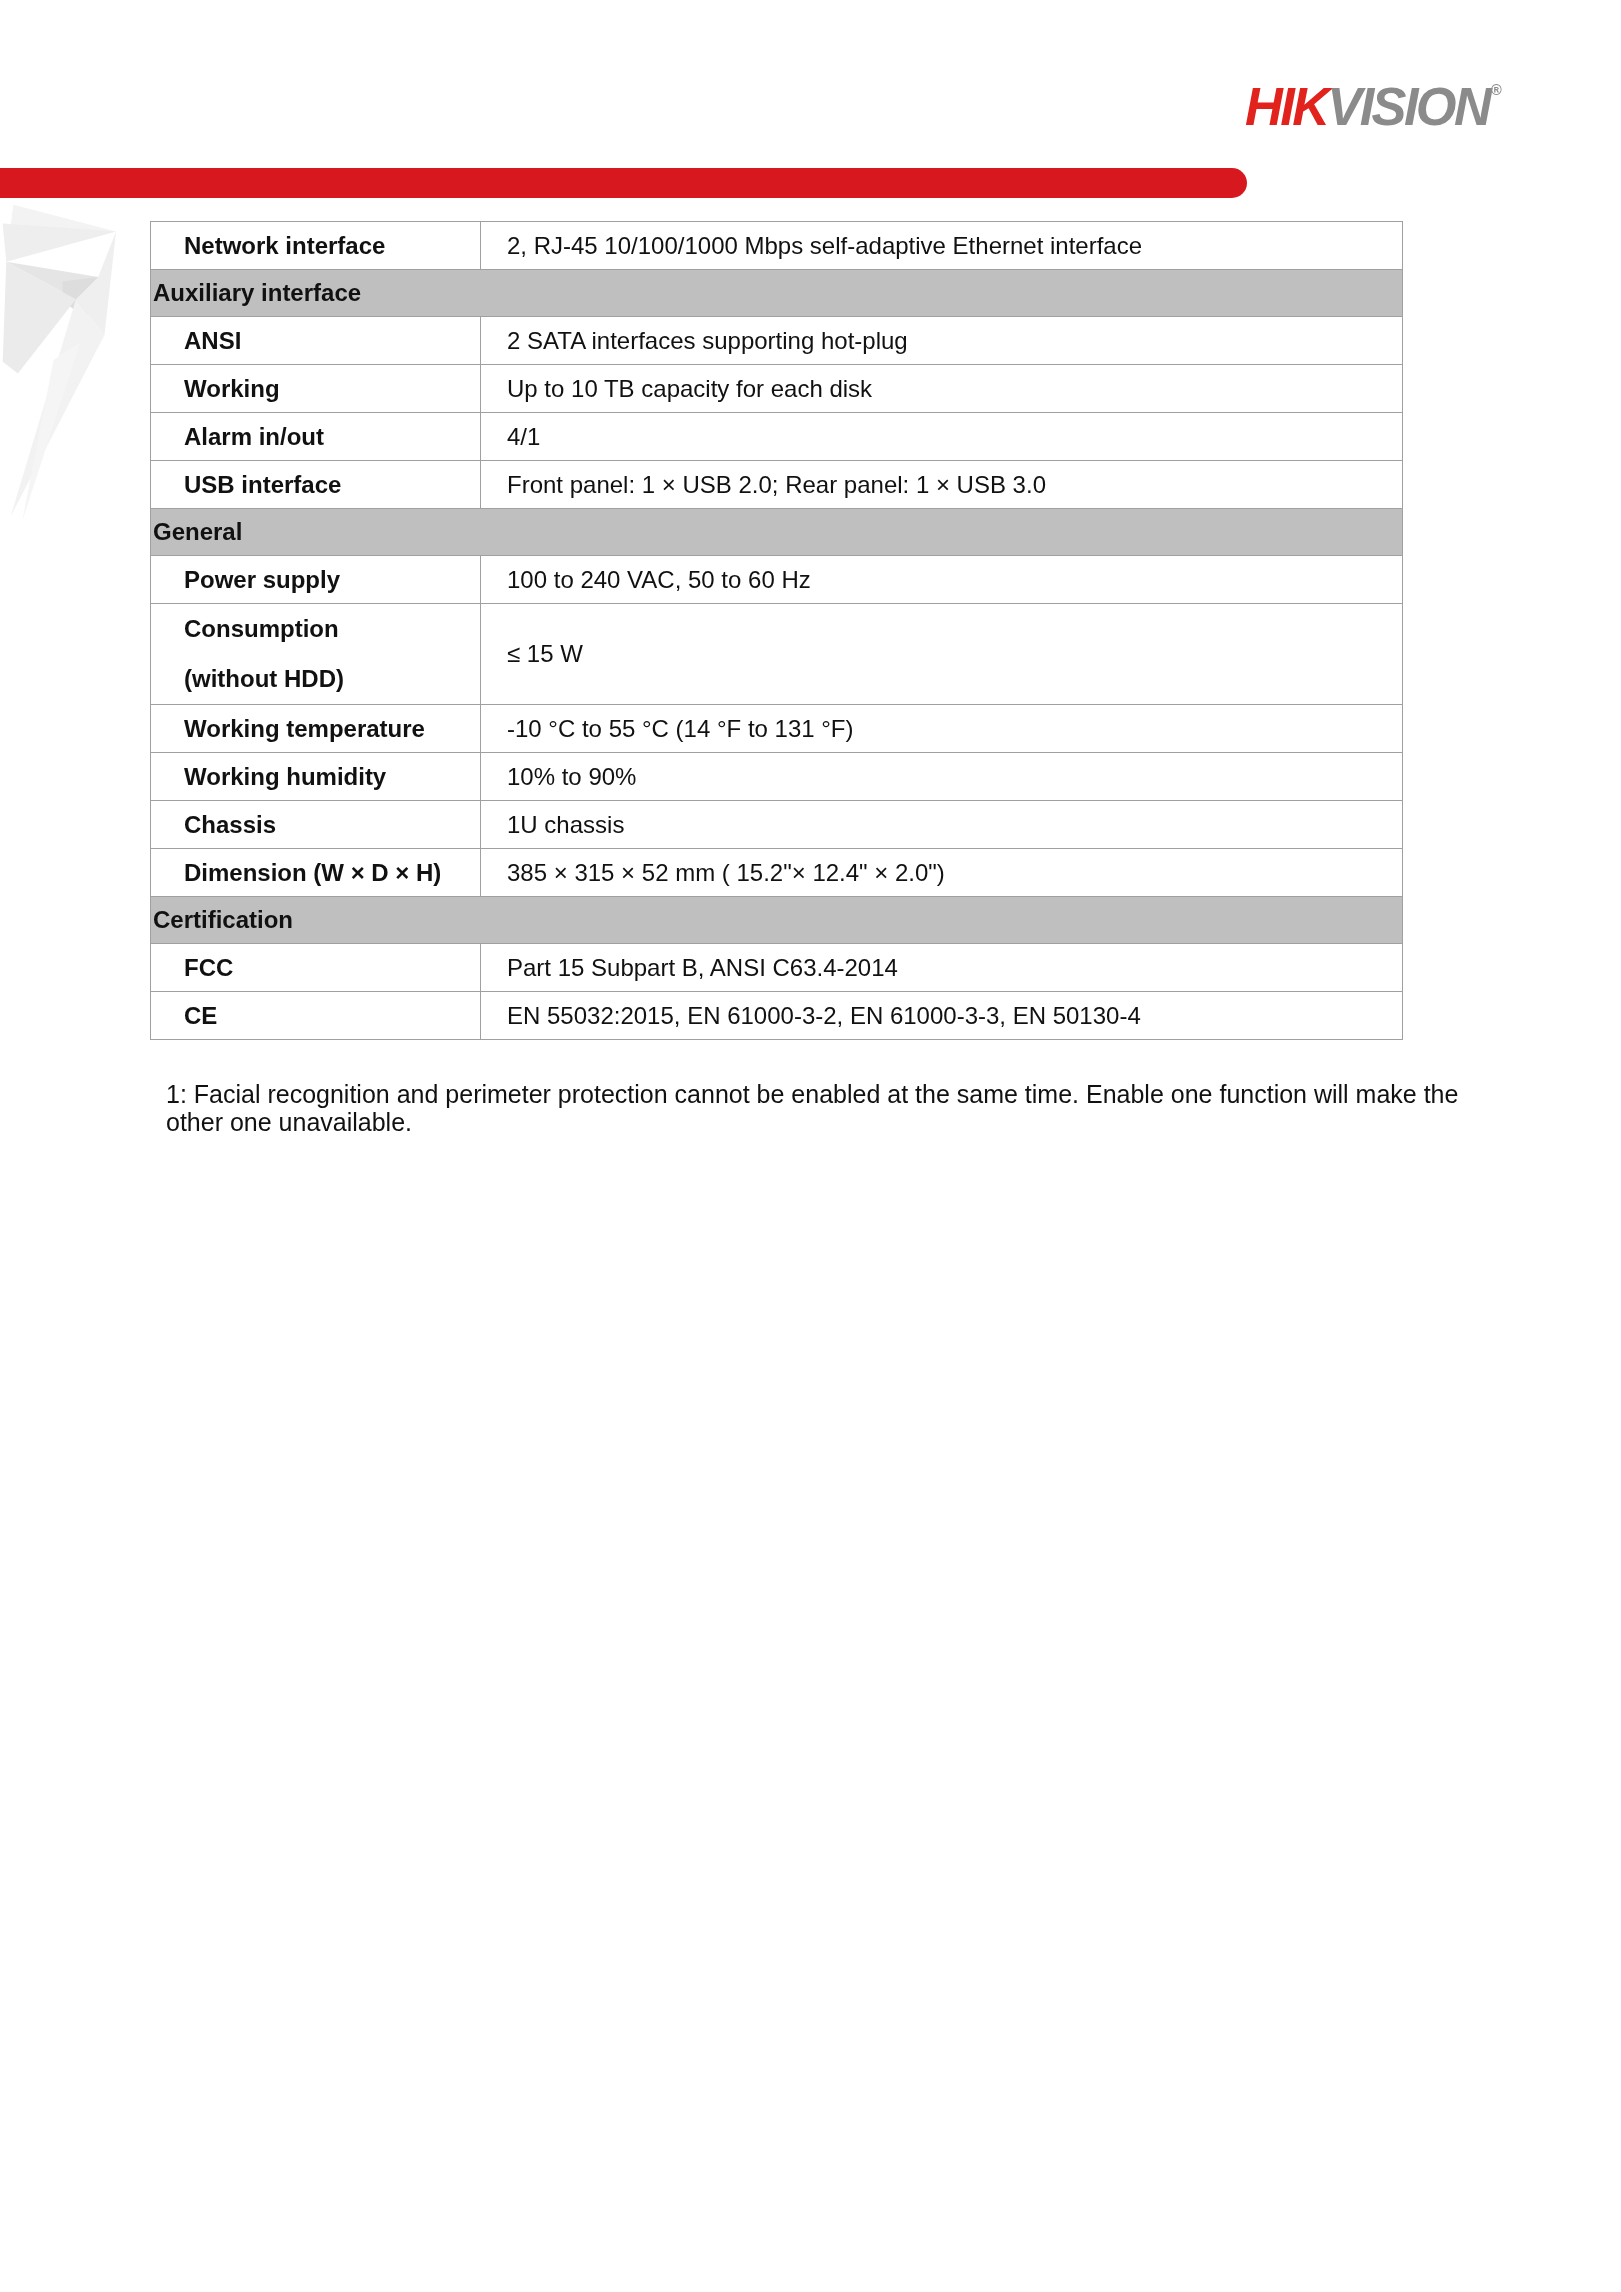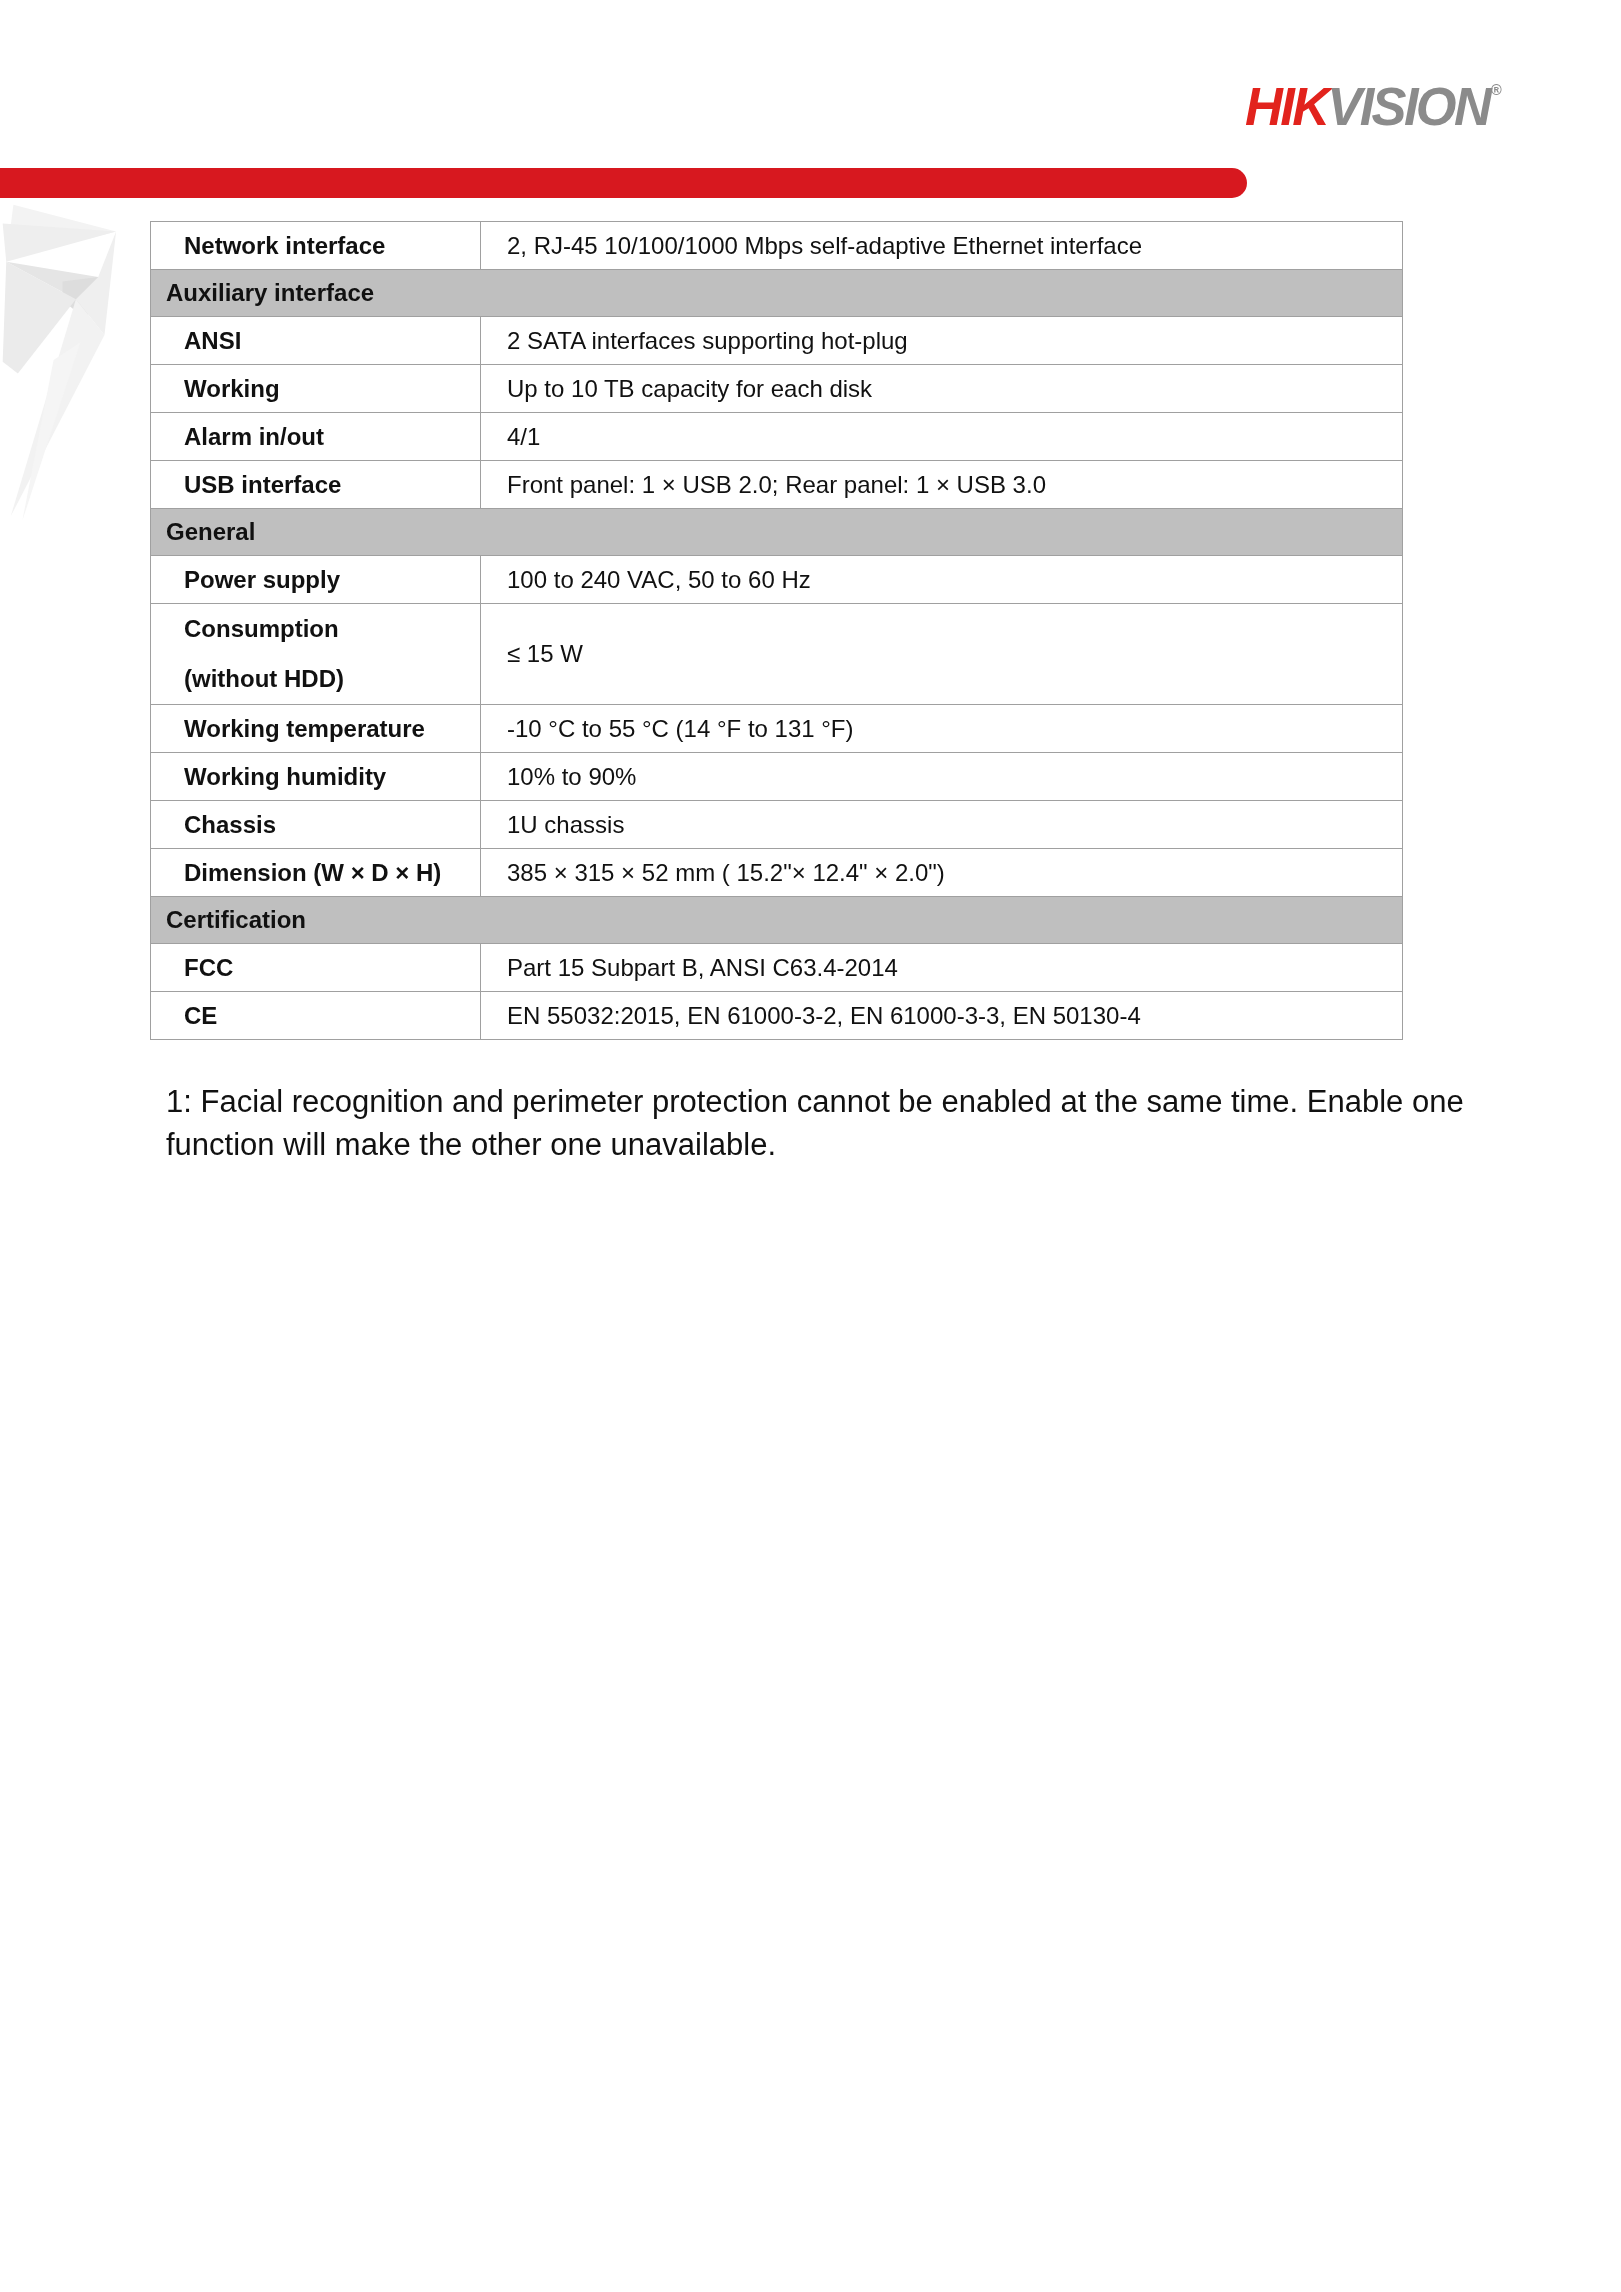--- a/index.html
+++ b/index.html
@@ -73,30 +73,30 @@
     width: 330px;
     font-weight: bold;
     padding-left: 33px;
     line-height: 47px;
   }
   tr.tall td.label { line-height: 50px; }
   td.value { padding-left: 26px; }
   td.section {
     background: var(--color-section_bg);
     font-weight: bold;
-    padding-left: 15px;
+    padding-left: 2px;
   }
 
   
   .footnote {
     position: absolute;
     left: 166px; top: 1080px;
     width: 1334px;
-    font-size: 31px;
-    line-height: 43px;
+    font-size: 25px;
+    line-height: 28px;
   }
 </style>
 </head>
 <body>
 
 <div class="logo">
   <span class="hik">HIK</span><span class="vision">VISION</span><span class="reg">®</span>
 </div>
 
 <div class="accent-bar"></div>

